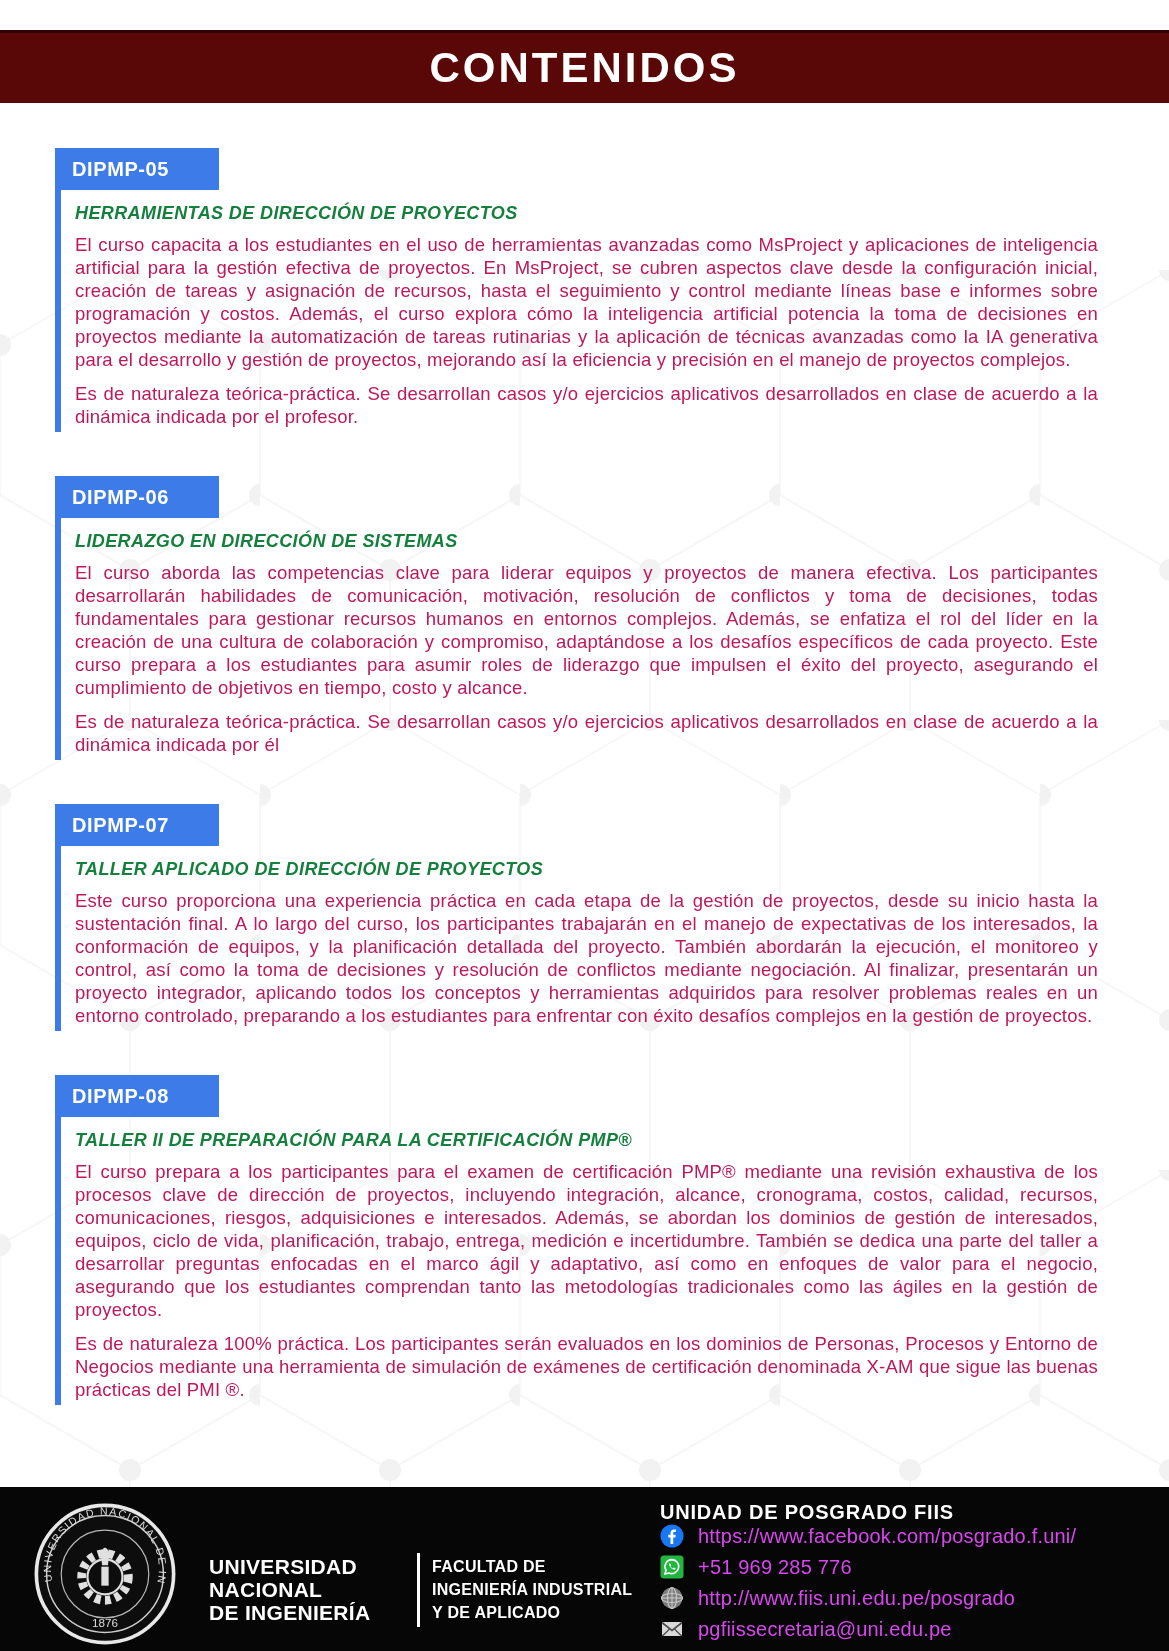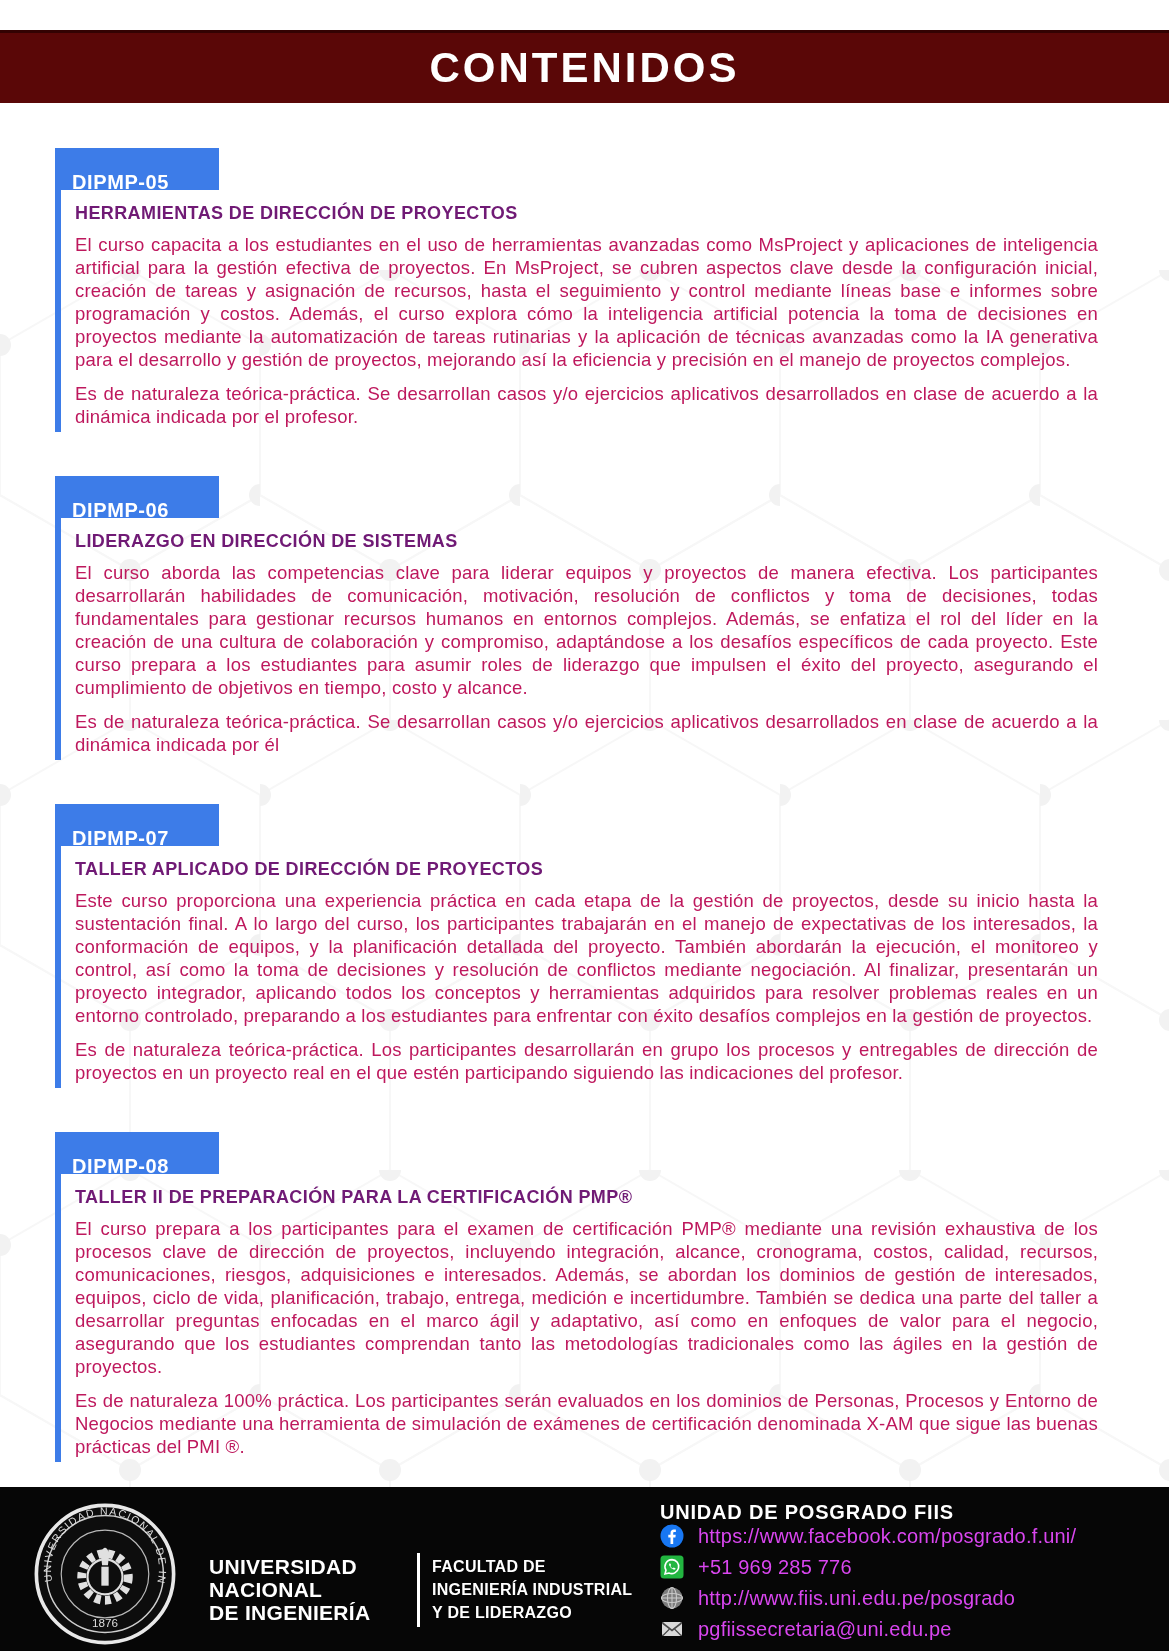--- a/index.html
+++ b/index.html
@@ -59,29 +59,30 @@
     position: relative;
     left: -6px;
     min-width: 164px;
     height: 42px;
     line-height: 42px;
     background: #3d7ce8;
     color: #ffffff;
     font-size: 20px;
     font-weight: bold;
     letter-spacing: 0.6px;
-    padding: 13px 30px 0 17px;
+    padding: 0 30px 0 17px;
     margin-bottom: 13px;
   }
   .sec-title {
-    color: #701a75;
+    color: #15803d;
     font-size: 18px;
     font-weight: bold;
     letter-spacing: 0.4px;
     margin: 0 0 9px 14px;
+    font-style: italic;
   }
   .sec-text {
     color: #be185d;
     font-size: 18.5px;
     line-height: 23px;
     letter-spacing: 0.2px;
     text-align: justify;
     margin: 0 0 11px 14px;
   }
   .sec-text:last-child { margin-bottom: 0; }
@@ -192,21 +193,20 @@
       <div class="badge">DIPMP-06</div>
       <h2 class="sec-title">LIDERAZGO EN DIRECCIÓN DE SISTEMAS</h2>
       <p class="sec-text">El curso aborda las competencias clave para liderar equipos y proyectos de manera efectiva. Los participantes desarrollarán habilidades de comunicación, motivación, resolución de conflictos y toma de decisiones, todas fundamentales para gestionar recursos humanos en entornos complejos. Además, se enfatiza el rol del líder en la creación de una cultura de colaboración y compromiso, adaptándose a los desafíos específicos de cada proyecto. Este curso prepara a los estudiantes para asumir roles de liderazgo que impulsen el éxito del proyecto, asegurando el cumplimiento de objetivos en tiempo, costo y alcance.</p>
       <p class="sec-text">Es de naturaleza teórica-práctica. Se desarrollan casos y/o ejercicios aplicativos desarrollados en clase de acuerdo a la dinámica indicada por él</p>
     </section>
 
     <section class="section">
       <div class="badge">DIPMP-07</div>
       <h2 class="sec-title">TALLER APLICADO DE DIRECCIÓN DE PROYECTOS</h2>
       <p class="sec-text">Este curso proporciona una experiencia práctica en cada etapa de la gestión de proyectos, desde su inicio hasta la sustentación final. A lo largo del curso, los participantes trabajarán en el manejo de expectativas de los interesados, la conformación de equipos, y la planificación detallada del proyecto. También abordarán la ejecución, el monitoreo y control, así como la toma de decisiones y resolución de conflictos mediante negociación. Al finalizar, presentarán un proyecto integrador, aplicando todos los conceptos y herramientas adquiridos para resolver problemas reales en un entorno controlado, preparando a los estudiantes para enfrentar con éxito desafíos complejos en la gestión de proyectos.</p>
-      <p class="sec-text">Es de naturaleza teórica-práctica. Los participantes desarrollarán en grupo los procesos y entregables de dirección de proyectos en un proyecto real en el que estén participando siguiendo las indicaciones del profesor.</p>
     </section>
 
     <section class="section">
       <div class="badge">DIPMP-08</div>
       <h2 class="sec-title">TALLER II DE PREPARACIÓN PARA LA CERTIFICACIÓN PMP®</h2>
       <p class="sec-text">El curso prepara a los participantes para el examen de certificación PMP® mediante una revisión exhaustiva de los procesos clave de dirección de proyectos, incluyendo integración, alcance, cronograma, costos, calidad, recursos, comunicaciones, riesgos, adquisiciones e interesados. Además, se abordan los dominios de gestión de interesados, equipos, ciclo de vida, planificación, trabajo, entrega, medición e incertidumbre. También se dedica una parte del taller a desarrollar preguntas enfocadas en el marco ágil y adaptativo, así como en enfoques de valor para el negocio, asegurando que los estudiantes comprendan tanto las metodologías tradicionales como las ágiles en la gestión de proyectos.</p>
       <p class="sec-text">Es de naturaleza 100% práctica.  Los participantes serán evaluados en los dominios de Personas, Procesos y Entorno de Negocios mediante una herramienta de simulación de exámenes de certificación denominada X-AM que sigue las buenas prácticas del PMI ®.</p>
     </section>
 
   </main>
@@ -234,21 +234,21 @@
       <div>UNIVERSIDAD</div>
       <div>NACIONAL</div>
       <div>DE INGENIERÍA</div>
     </div>
 
     <div class="footer-divider"></div>
 
     <div class="faculty-block">
       <div>FACULTAD DE</div>
       <div>INGENIERÍA INDUSTRIAL</div>
-      <div>Y DE LIDERAZGO</div>
+      <div>Y DE APLICADO</div>
     </div>
 
     <div class="unit-block">
       <div class="unit-title">UNIDAD DE POSGRADO FIIS</div>
 
       <div class="contact-row">
         <span class="contact-icon">
           <svg viewBox="0 0 24 24" width="24" height="24" xmlns="http://www.w3.org/2000/svg">
             <circle cx="12" cy="12" r="11.5" fill="#1877f2"></circle>
             <path d="M13.2 20v-6.6h2.2l.35-2.6H13.2V9.2c0-.75.2-1.26 1.28-1.26h1.37V5.6c-.24-.03-1.05-.1-2-.1-1.98 0-3.33 1.2-3.33 3.42v1.88H8.3v2.6h2.22V20Z" fill="#ffffff"></path>

